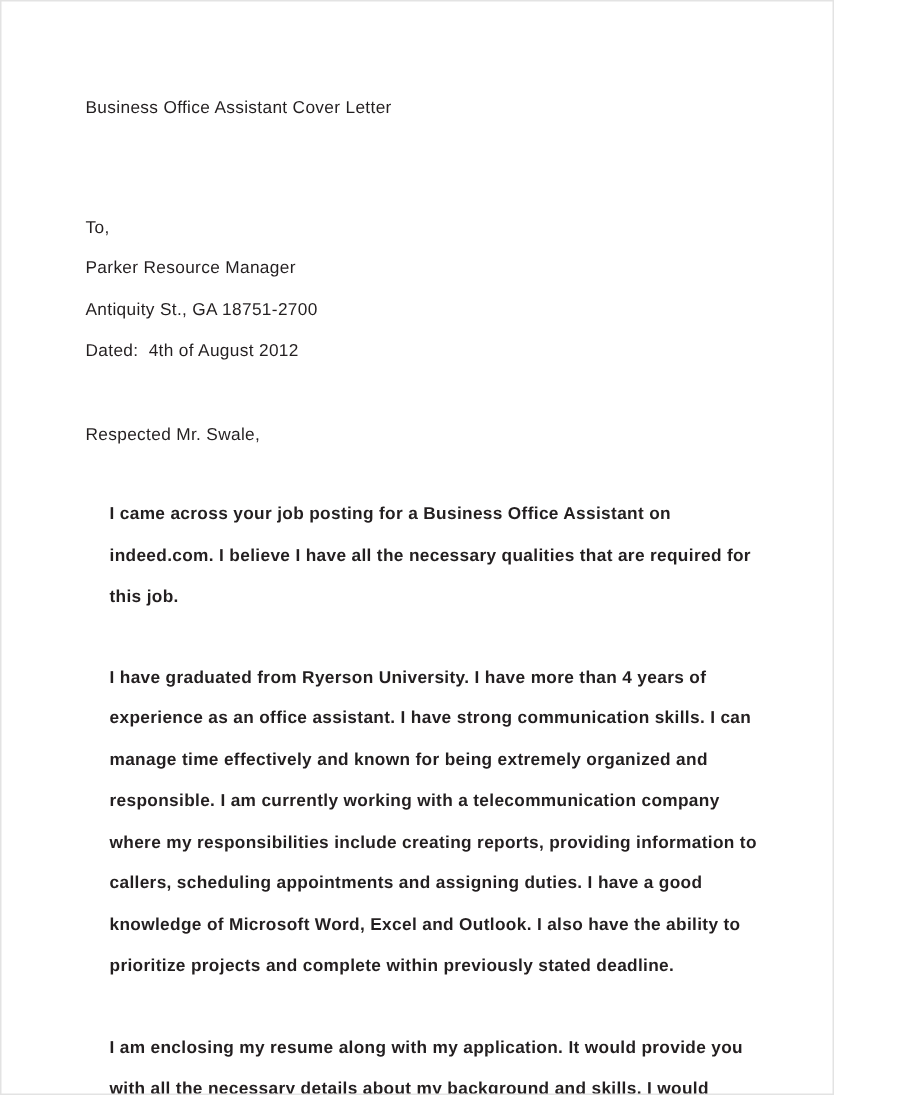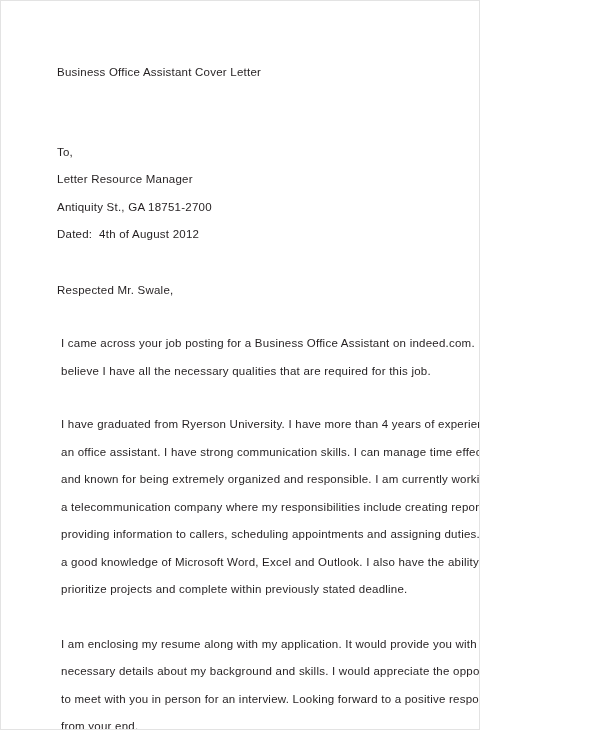--- a/index.html
+++ b/index.html
@@ -7,21 +7,21 @@
     padding: 0;
     background: #ffffff;
   }
 
   body {
     font-family: "Liberation Sans", sans-serif;
   }
 
   #page {
     position: relative;
-    width: 480px;
+    width: 556px;
     height: 730px;
     box-sizing: border-box;
     background: #ffffff;
     border: 1px solid #e3e3e3;
     overflow: hidden;
   }
 
   #sheet {
     position: absolute;
     left: 56px;
@@ -33,21 +33,22 @@
   .doc-para {
     font-size: 11.5px;
     line-height: 27.5px;
     color: #231f20;
     letter-spacing: 0.02em;
     text-align: left;
     white-space: pre-wrap;
   }
 
   .doc-para {
-    margin: 4px;
+    margin: 16px;
+    font-weight: bold;
   }
 
   #title-block {
     margin-top: 58px;
   }
 
   #recipient-block {
     margin-top: 52px;
   }
 
@@ -72,21 +73,21 @@
 
 <div id="page">
   <div id="sheet">
 
     <div id="title-block">
       <div class="doc-line">Business Office Assistant Cover Letter</div>
     </div>
 
     <div id="recipient-block">
       <div class="doc-line">To,</div>
-      <div class="doc-line">Letter Resource Manager</div>
+      <div class="doc-line">Parker Resource Manager</div>
       <div class="doc-line">Antiquity St., GA 18751-2700</div>
       <div class="doc-line">Dated:  4th of August 2012</div>
     </div>
 
     <div id="salutation-block">
       <div class="doc-line">Respected Mr. Swale,</div>
     </div>
 
     <div id="para-intro-block">
       <p class="doc-para">I came across your job posting for a Business Office Assistant on indeed.com. I believe I have all the necessary qualities that are required for this job.</p>

